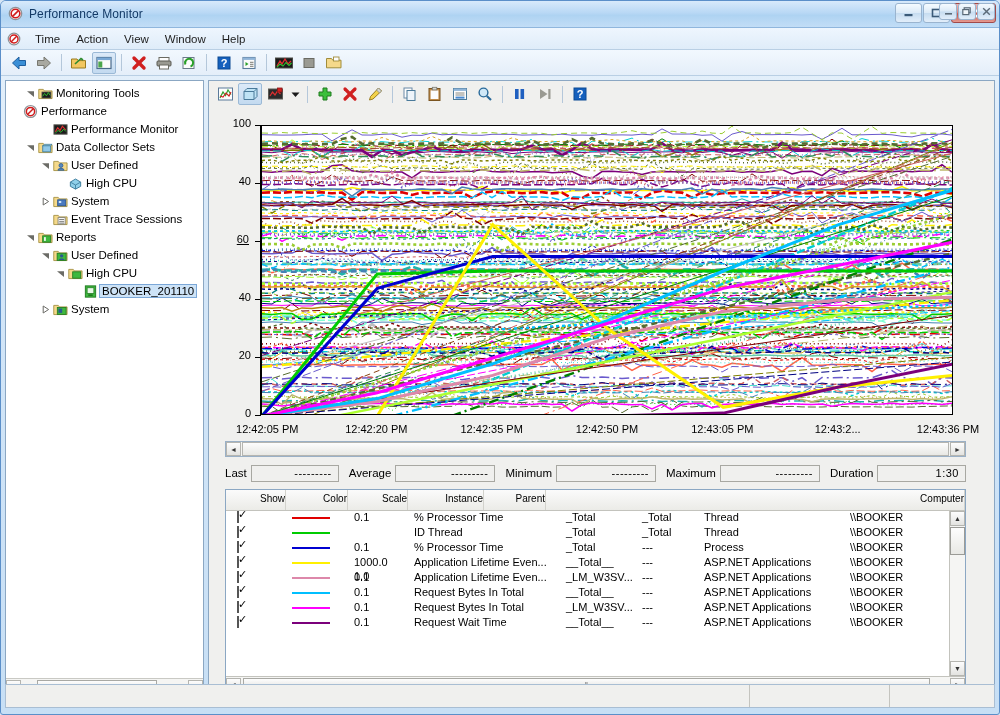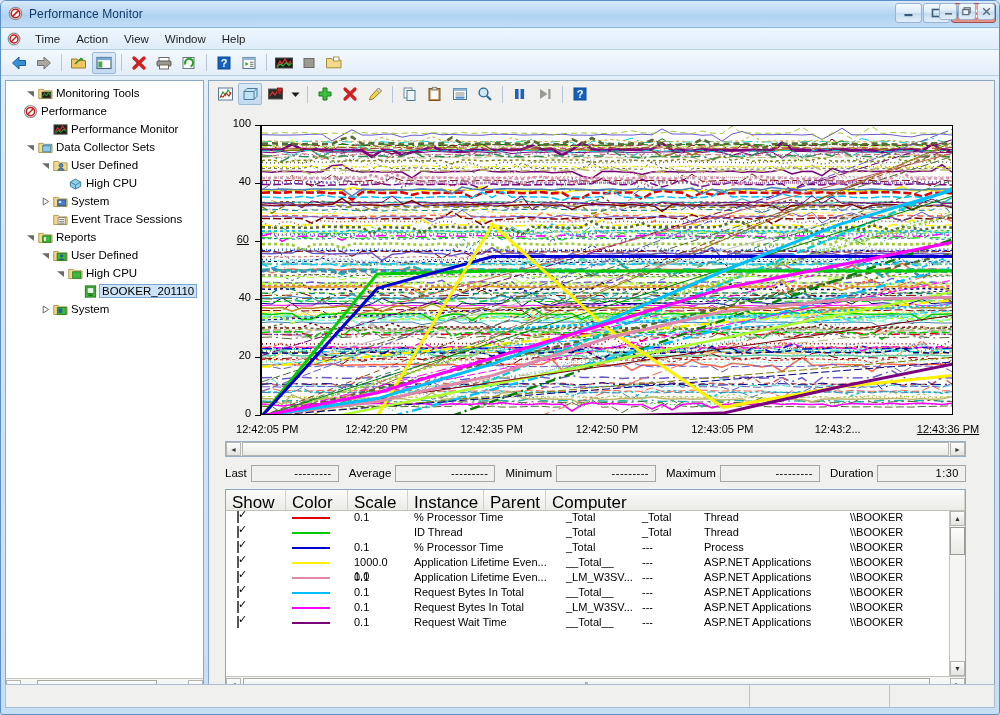--- a/index.html
+++ b/index.html
@@ -93,21 +93,21 @@
   .sthumb { flex:1; height:14px; margin:0 1px; background:linear-gradient(180deg,#fdfdfd,#e8e8e4); border:1px solid #b5b5b0; }
   
   .statsrow { position:absolute; left:8px; right:14px; top:352px; height:20px; display:flex; align-items:center; font-size:11.5px; }
   .statlabel { margin-right:4px; color:#000; }
   .statfield { height:17px; border:1px solid #a8a8a2; background:#f0f0ee; margin-right:10px;
     display:flex; align-items:center; justify-content:flex-end; padding-right:6px; color:#000; font-size:11px; letter-spacing:.5px; }
   
   .tablewrap { position:absolute; left:8px; right:14px; top:378px; bottom:2px;
     border:1px solid #8ba7c3; background:#fff; display:flex; flex-direction:column; }
   .thead { display:flex; height:21px; background:linear-gradient(180deg,#fbfbfb,#ebebe7);
-    border-bottom:1px solid #c3c3bd; font-size:17px; }
+    border-bottom:1px solid #c3c3bd; font-size:10px;text-align:right; }
   .th { padding:3px 0 0 6px; border-right:1px solid #d2d2cc; color:#000; overflow:hidden; white-space:nowrap; }
   .tbodyscroll { flex:1; display:flex; }
   .tbody { flex:1; overflow:hidden; }
   .trow { display:flex; height:15px; font-size:11px; align-items:flex-start; }
   .td { padding-left:6px; overflow:hidden; white-space:nowrap; color:#000; }
   .chk { width:11px; height:11px; border:1px solid #555; background:#fff; position:relative; margin-left:5px; }
   .chk:after { content:"✓"; position:absolute; left:0px; top:-3px; font-size:11px; color:#000; }
   .swatch { height:2px; width:38px; display:inline-block; vertical-align:middle; }
   .vscroll { width:16px; border-left:1px solid #c3c3bd; background:#f5f5f3; display:flex; flex-direction:column; align-items:center; }
   .vbtn { width:15px; height:15px; display:flex; align-items:center; justify-content:center; font-size:7px; color:#333;
@@ -772,21 +772,21 @@
                 <path d="M0.0,290.0 L115.3,290.0 L230.7,290.0 L346.0,290.0 L461.3,287.1 L576.7,261.0 L692.0,237.8" fill="none" stroke="#7B007B" stroke-width="3"></path>
               </svg>
           </div>
           <div class="xlabels" id="xlabels">
               <div class="xlab" style="left: 44px; transform: translateX(-40%);">12:42:05 PM</div>
               <div class="xlab" style="left: 159.333px;">12:42:20 PM</div>
               <div class="xlab" style="left: 274.667px;">12:42:35 PM</div>
               <div class="xlab" style="left: 390px;">12:42:50 PM</div>
               <div class="xlab" style="left: 505.333px;">12:43:05 PM</div>
               <div class="xlab" style="left: 620.667px;">12:43:2...</div>
-              <div class="xlab" style="left: 736px; transform: translateX(-58%); text-decoration: underline;">12:43:36 PM</div>
+              <div class="xlab" style="left: 736px; transform: translateX(-58%);">12:43:36 PM</div>
             </div>
 
           <div class="hscroll">
             <div class="sbtn">◄</div>
             <div class="sthumb"></div>
             <div class="sbtn">►</div>
           </div>
 
           <div class="statsrow" id="stats-row">
               <span class="statlabel">Last</span>

